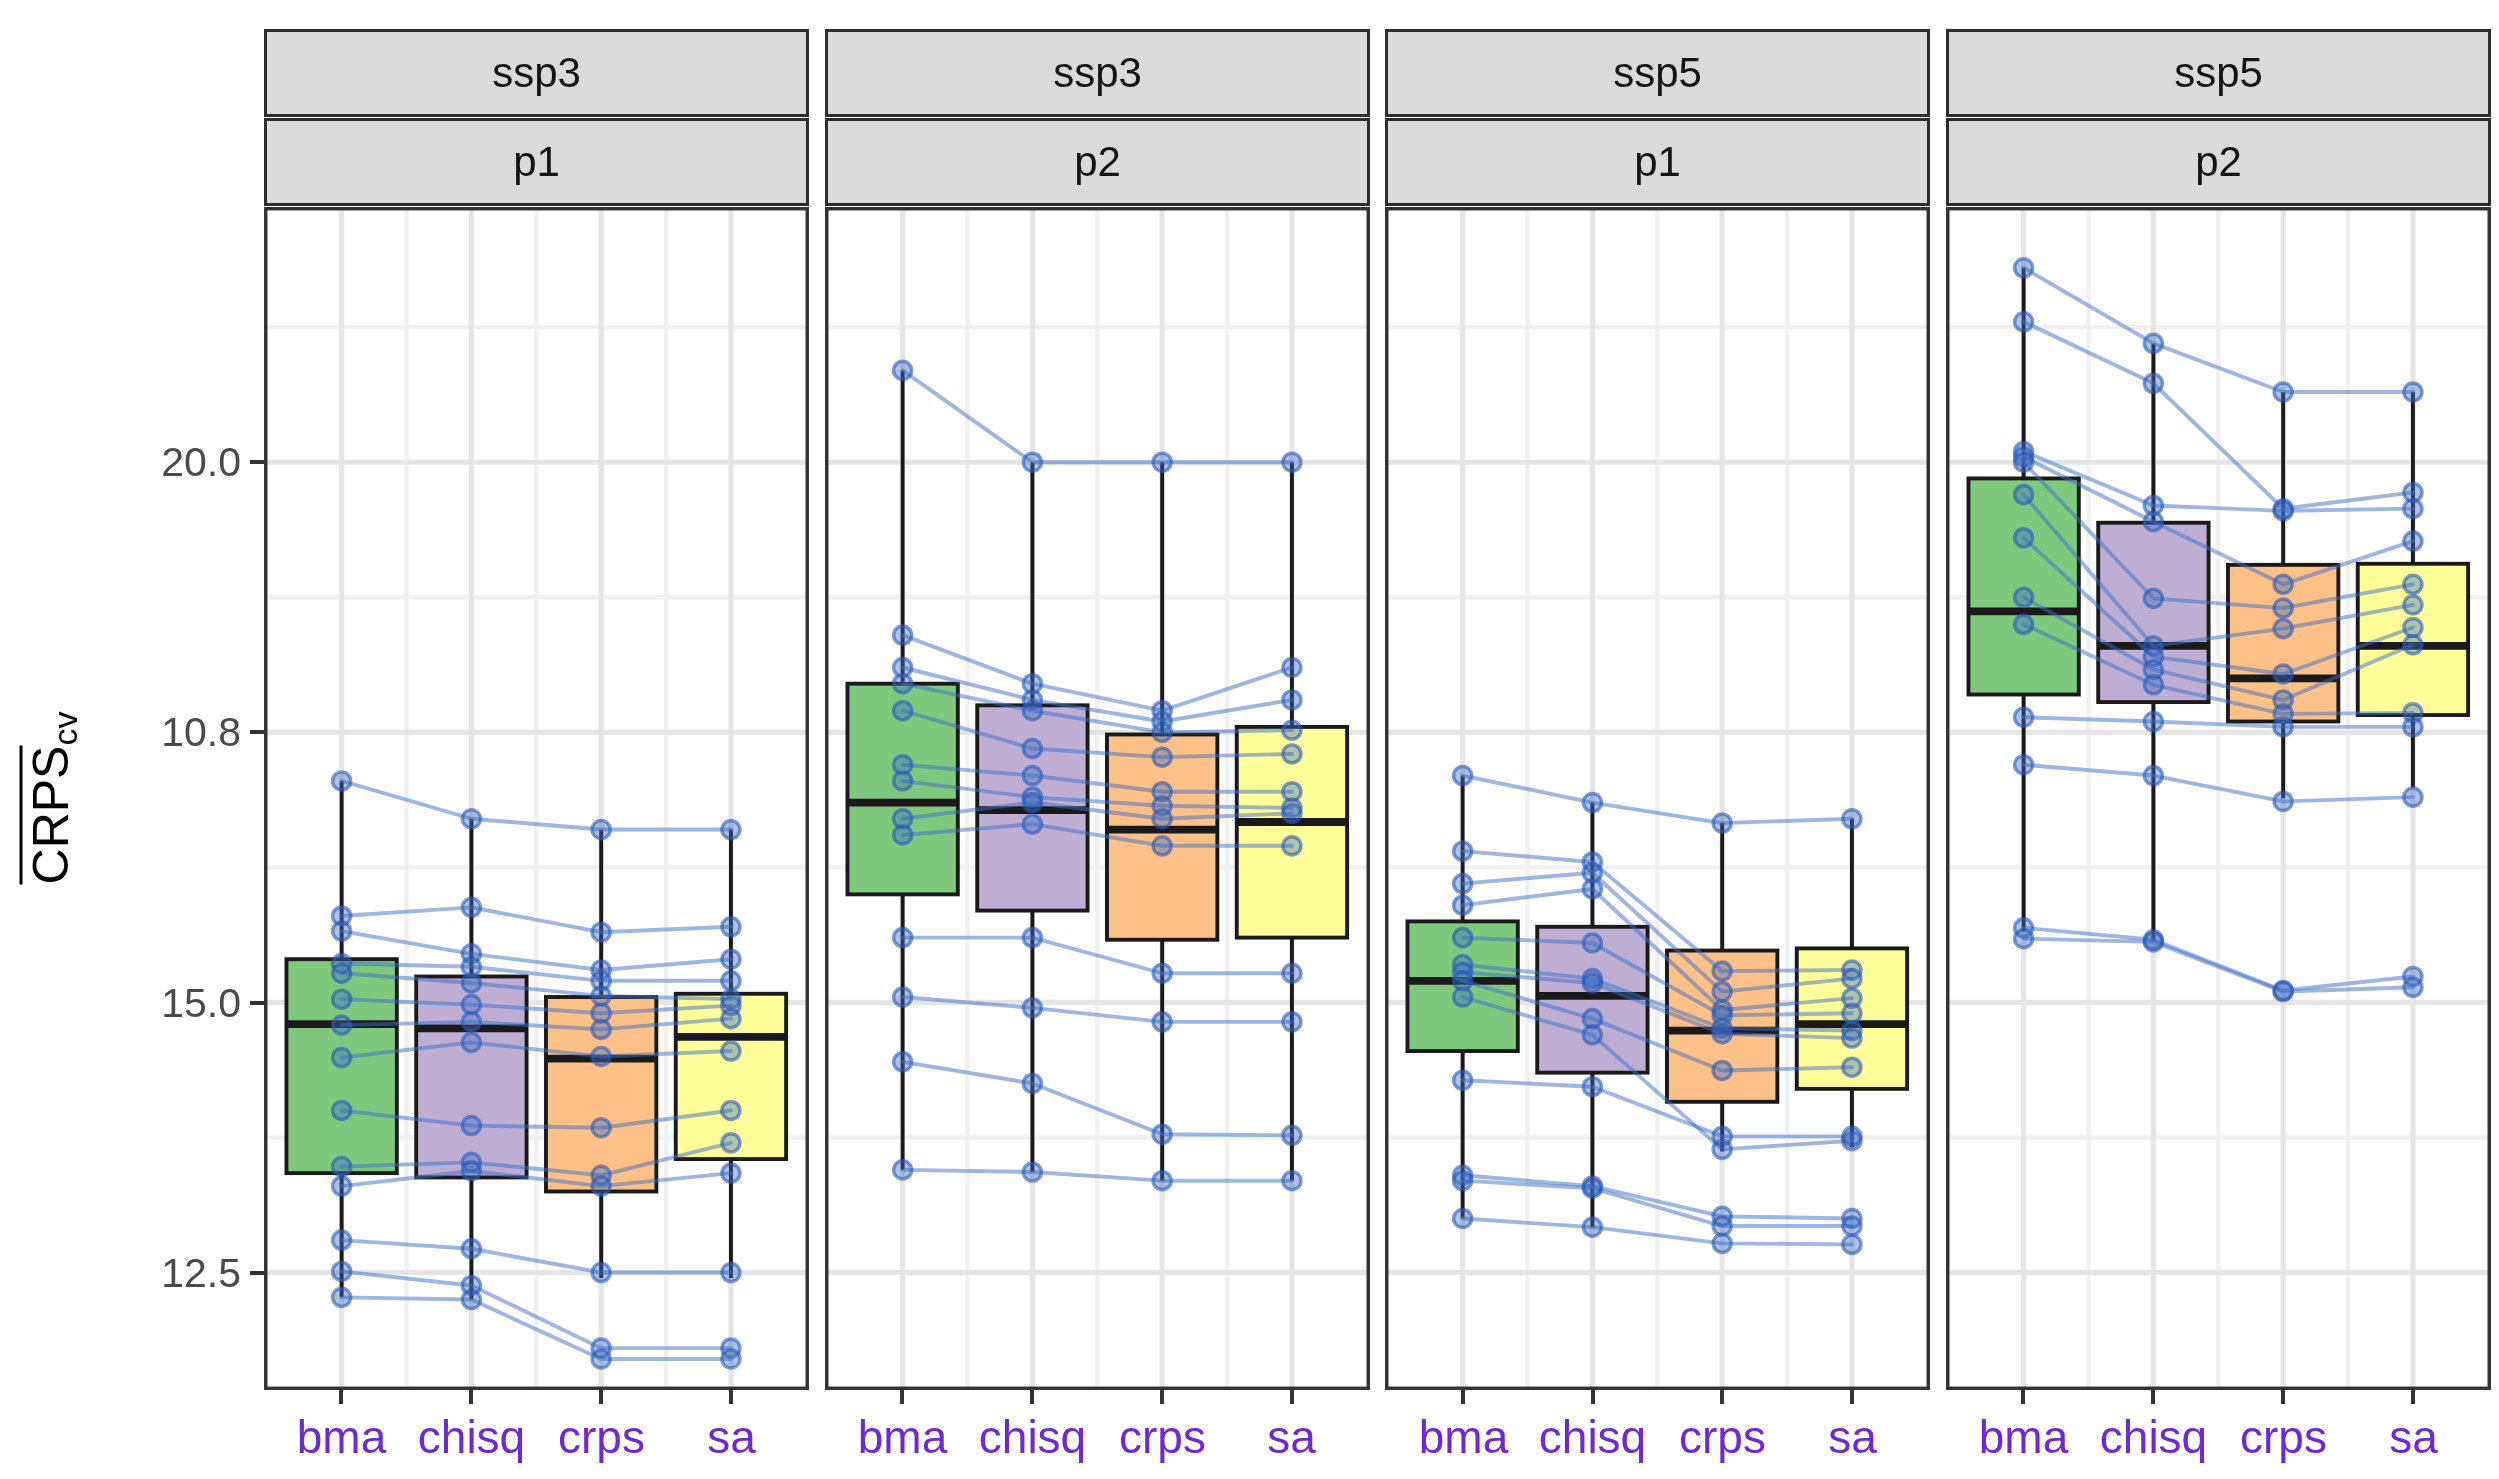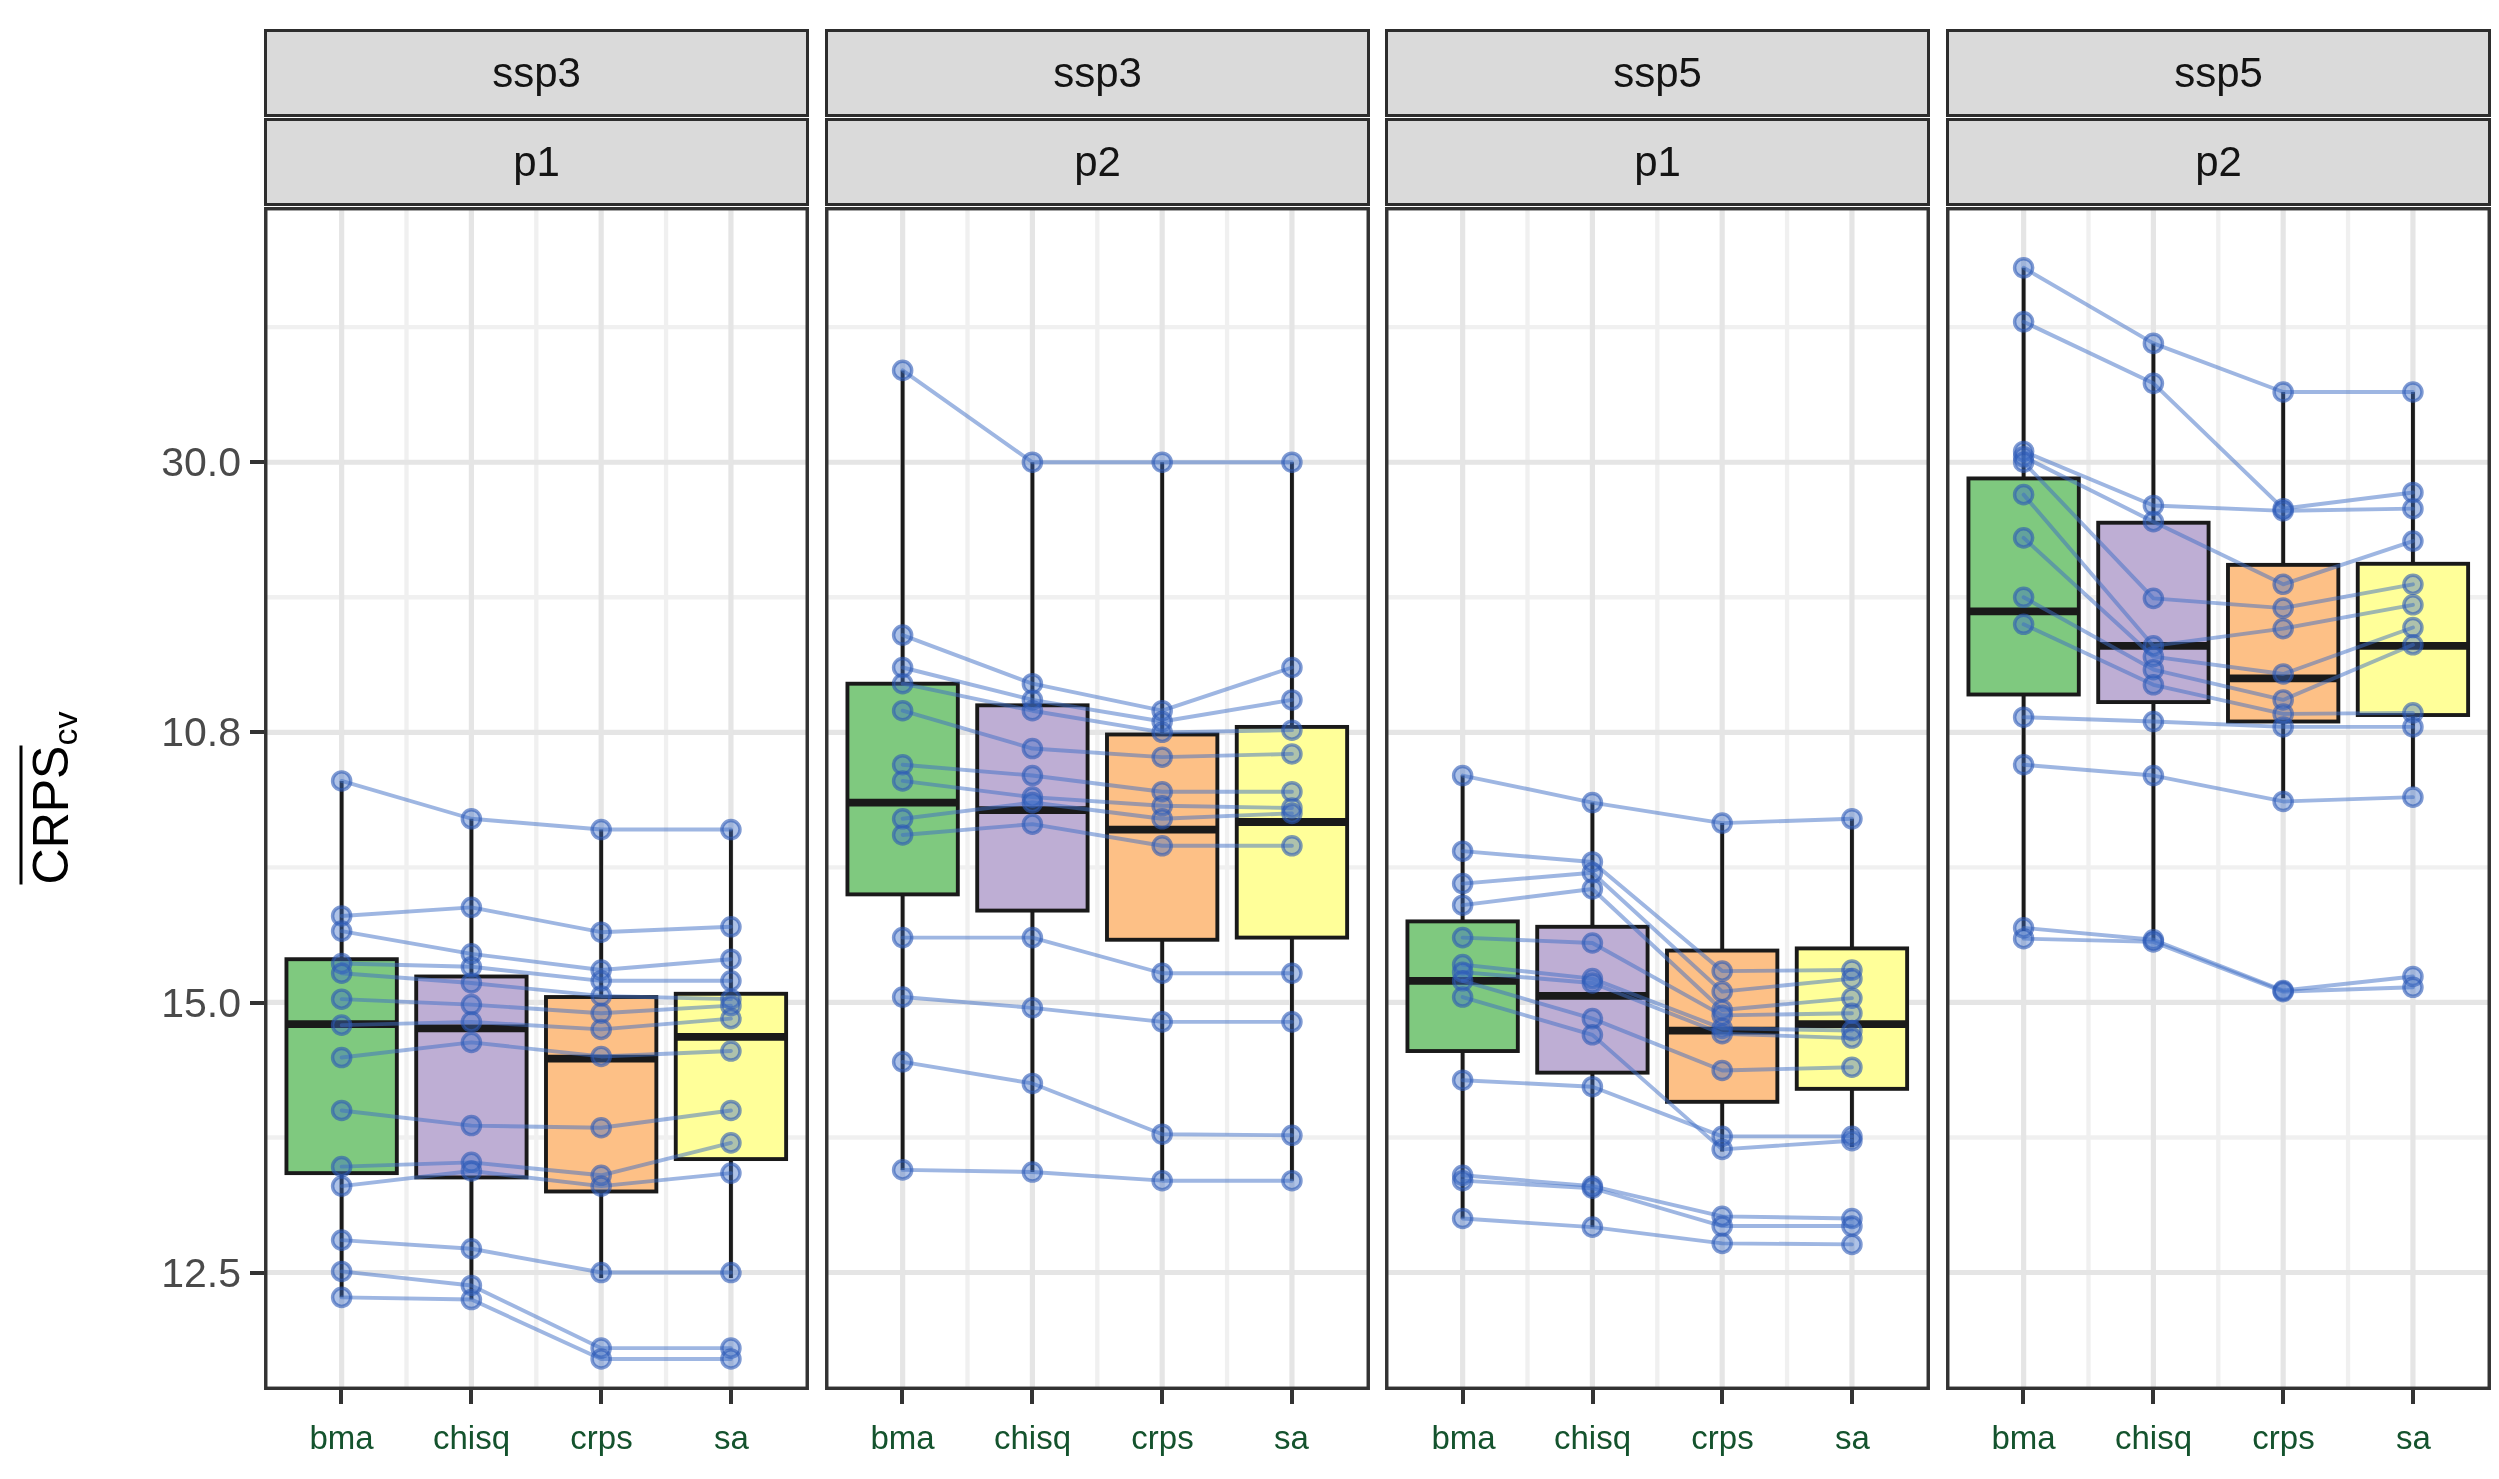--- a/index.html
+++ b/index.html
@@ -18,21 +18,21 @@
     font-size:42px;color:#141414;
     box-sizing:border-box;
   }
   .panel-svg{position:absolute;display:block;}
   .ytick-label{
     position:absolute;width:155px;height:48px;line-height:48px;
     text-align:right;font-size:41px;color:#4A4A4A;
   }
   .xtick-label{
     position:absolute;width:147px;height:45px;line-height:45px;
-    text-align:center;font-size:33px;color:#14532d;
+    text-align:center;font-size:46px;color:#6d28d9;
   }
   .tickmark{position:absolute;background:#333333;}
   .y-title{
     position:absolute;
     width:535px;height:72px;
     left:-217px;top:762px;
     transform:rotate(-90deg);
     text-align:center;
     font-size:50px;color:#000000;
     line-height:72px;
@@ -462,21 +462,21 @@
       <circle cx="541.5" cy="892.4279999999999" r="10.5" fill="#3E6DC5" fill-opacity="0.42" stroke="#2B59B5" stroke-opacity="0.6" stroke-width="4"></circle>
       <circle cx="90" cy="848.5729999999999" r="10.5" fill="#3E6DC5" fill-opacity="0.42" stroke="#2B59B5" stroke-opacity="0.6" stroke-width="4"></circle>
       <circle cx="240.5" cy="852.3319999999999" r="10.5" fill="#3E6DC5" fill-opacity="0.42" stroke="#2B59B5" stroke-opacity="0.6" stroke-width="4"></circle>
       <circle cx="391" cy="909.97" r="10.5" fill="#3E6DC5" fill-opacity="0.42" stroke="#2B59B5" stroke-opacity="0.6" stroke-width="4"></circle>
       <circle cx="541.5" cy="904.9580000000001" r="10.5" fill="#3E6DC5" fill-opacity="0.42" stroke="#2B59B5" stroke-opacity="0.6" stroke-width="4"></circle>
       <rect x="2" y="2" width="628" height="1368" fill="none" stroke="#333333" stroke-width="4"></rect>
     </svg>
 
   <div id="axis-layer">
       <div class="tickmark" style="left:250px;top:460px;width:14px;height:4.3px;"></div>
-      <div class="ytick-label" style="left:86px;top:438px;">30.0</div>
+      <div class="ytick-label" style="left:86px;top:438px;">20.0</div>
       <div class="tickmark" style="left:250px;top:730px;width:14px;height:4.3px;"></div>
       <div class="ytick-label" style="left:86px;top:708px;">10.8</div>
       <div class="tickmark" style="left:250px;top:1001px;width:14px;height:4.3px;"></div>
       <div class="ytick-label" style="left:86px;top:979px;">15.0</div>
       <div class="tickmark" style="left:250px;top:1271px;width:14px;height:4.3px;"></div>
       <div class="ytick-label" style="left:86px;top:1249px;text-align:right;">12.5</div>
       <div class="tickmark" style="left:339px;top:1390px;width:4.3px;height:14px;"></div>
       <div class="xtick-label" style="left:268px;top:1415px;">bma</div>
       <div class="tickmark" style="left:469px;top:1390px;width:4.3px;height:14px;"></div>
       <div class="xtick-label" style="left:398px;top:1415px;">chisq</div>

